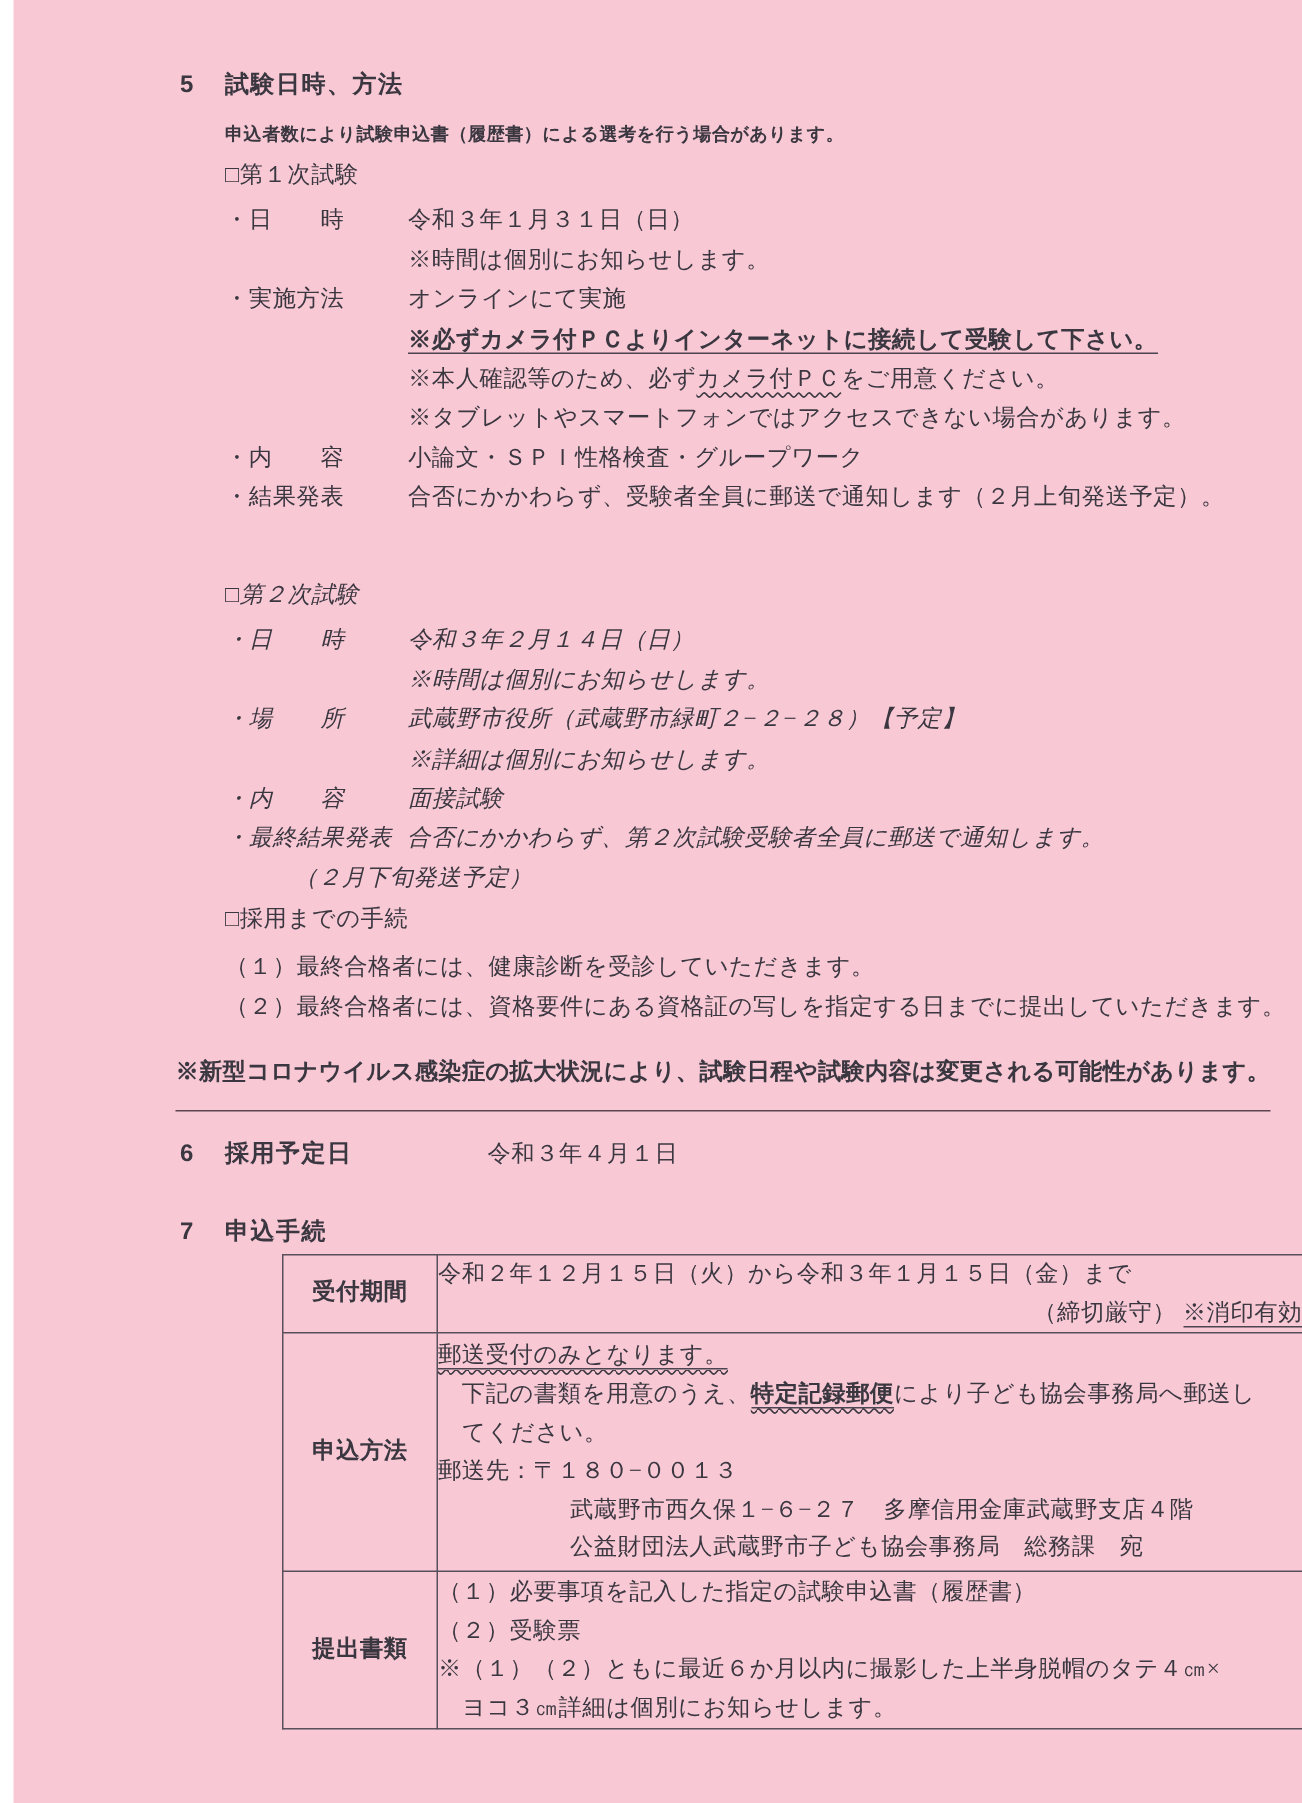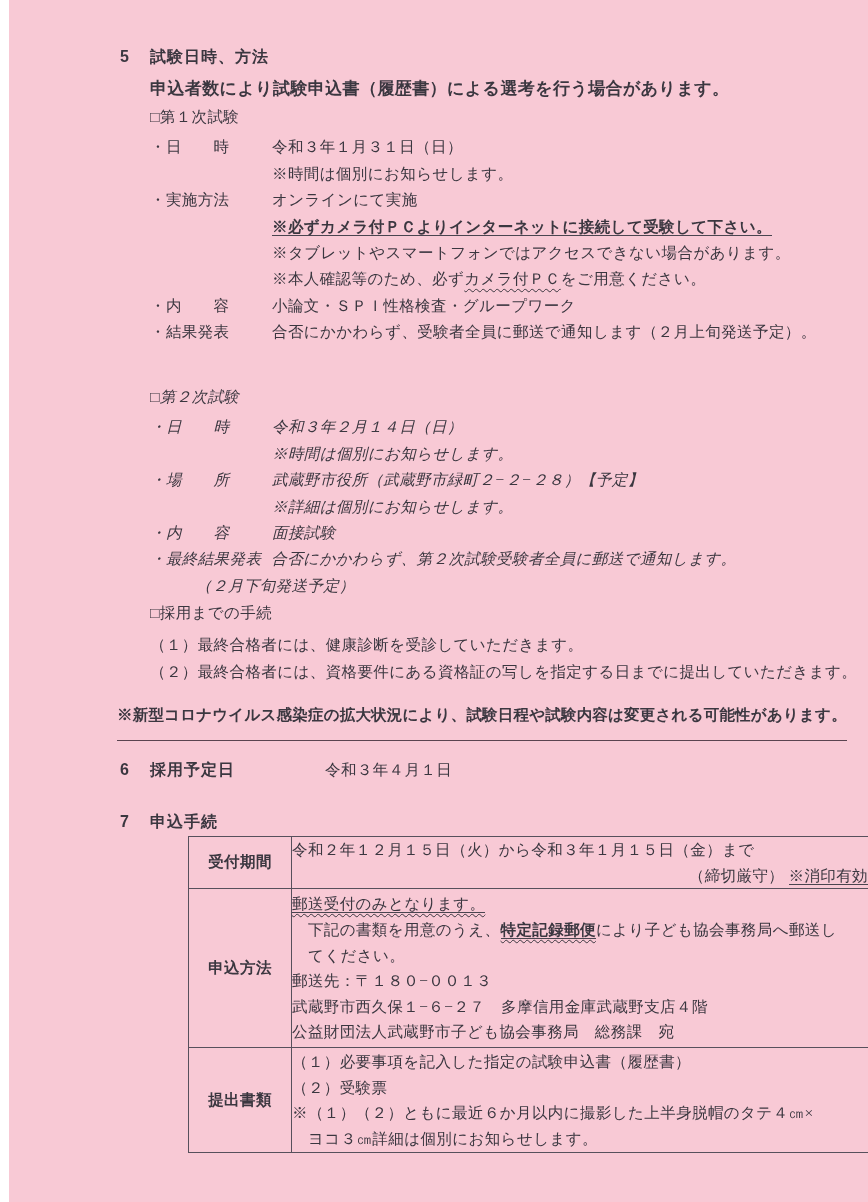--- a/index.html
+++ b/index.html
@@ -9,21 +9,21 @@
     color:#3b3740;
     font-family:"Liberation Serif","DejaVu Serif",serif;
     font-size:15.5px;
     letter-spacing:0.4px;
     line-height:26.4px;
   }
   .edge{position:absolute;left:0;top:0;width:9px;height:1202px;background:#ffffff;}
   .blk{position:absolute;left:120px;}
   .sec-head{display:flex;font-family:"Liberation Sans","DejaVu Sans",sans-serif;font-weight:700;font-size:16px;letter-spacing:1px;}
   .sec-num{width:30px;flex:0 0 30px;}
-  .gothic{font-family:"Liberation Sans","DejaVu Sans",sans-serif;font-weight:600;font-size:17px;}
+  .gothic{font-family:"Liberation Sans","DejaVu Sans",sans-serif;font-weight:600;font-size:12px;}
   .indent{margin-left:30px;}
   .row{display:flex;margin-left:30px;}
   .lbl{flex:0 0 122px;}
   .lbl-auto{flex:0 0 auto;margin-right:10px;}
   .note{margin-left:152px;}
   .sub{margin-left:76px;}
   .u{border-bottom:1px solid #4a4550;padding-bottom:0px;}
   .uw{text-decoration:underline wavy 1px;text-underline-offset:4px;}
   .b{font-weight:700;}
   .covid{font-weight:700;display:inline-block;border-bottom:1.5px solid #5a4450;padding-bottom:12px;letter-spacing:0.2px;}
@@ -31,21 +31,21 @@
   table.apply{
     border-collapse:collapse;width:681px;table-layout:fixed;
   }
   table.apply td{border:1.5px solid #57505c;vertical-align:middle;padding:0;}
   td.hd{
     width:102px;text-align:center;
     font-family:"Liberation Sans","DejaVu Sans",sans-serif;font-weight:600;
   }
   td.ct{padding:5px 14px 5px 22px;line-height:25.6px;vertical-align:top;}
   .r{text-align:right;}
-  .addr{}
+  .addr{margin-left:88px;}
   .wrapind{margin-left:16px;}
   [data-name]{white-space:nowrap;}
   td.ct div{white-space:nowrap;}
 </style>
 </head>
 <body data-name="document-page">
 
 <div class="edge" data-name="scan-edge-strip"></div>
 
 <div class="blk" style="top:44px;" data-name="section-5">
@@ -61,22 +61,22 @@
   <div class="row" style="margin-top:4px;" data-name="exam1-date-row">
     <span class="lbl" data-name="exam1-date-label">・日　　時</span>
     <span data-name="exam1-date-value">令和３年１月３１日（日）</span>
   </div>
   <div class="note" data-name="exam1-date-note">※時間は個別にお知らせします。</div>
   <div class="row" data-name="exam1-method-row">
     <span class="lbl" data-name="exam1-method-label">・実施方法</span>
     <span data-name="exam1-method-value">オンラインにて実施</span>
   </div>
   <div class="note" data-name="exam1-method-note1"><span class="b u">※必ずカメラ付ＰＣよりインターネットに接続して受験して下さい。</span></div>
+  <div class="note" data-name="exam1-method-note3"><span>※本人確認等のため、必ず</span><span class="uw" data-name="camera-pc-emphasis">カメラ付ＰＣ</span><span>をご用意ください。</span></div>
   <div class="note" data-name="exam1-method-note2">※タブレットやスマートフォンではアクセスできない場合があります。</div>
-  <div class="note" data-name="exam1-method-note3"><span>※本人確認等のため、必ず</span><span class="uw" data-name="camera-pc-emphasis">カメラ付ＰＣ</span><span>をご用意ください。</span></div>
   <div class="row" data-name="exam1-content-row">
     <span class="lbl" data-name="exam1-content-label">・内　　容</span>
     <span data-name="exam1-content-value">小論文・ＳＰＩ性格検査・グループワーク</span>
   </div>
   <div class="row" data-name="exam1-result-row">
     <span class="lbl" data-name="exam1-result-label">・結果発表</span>
     <span data-name="exam1-result-value">合否にかかわらず、受験者全員に郵送で通知します（２月上旬発送予定）。</span>
   </div>
 </div>
 

